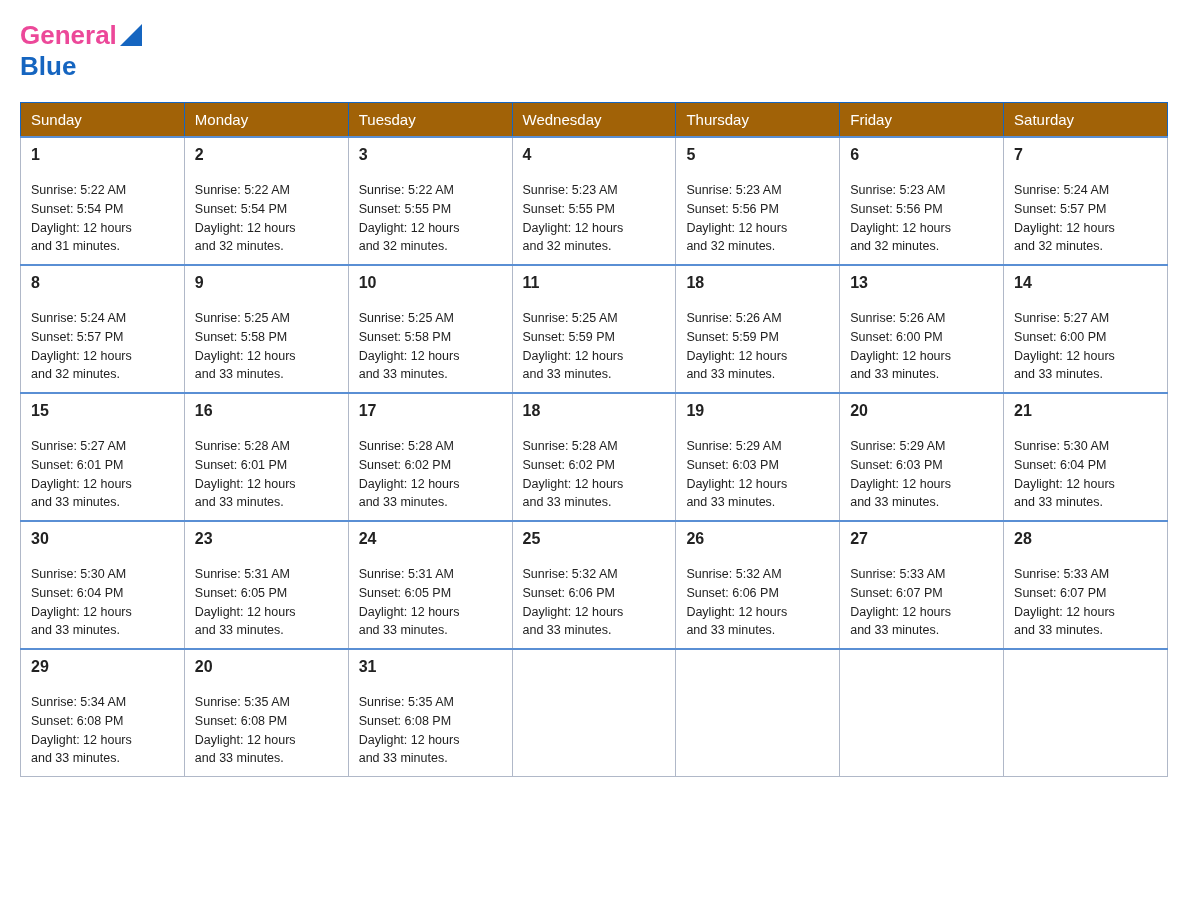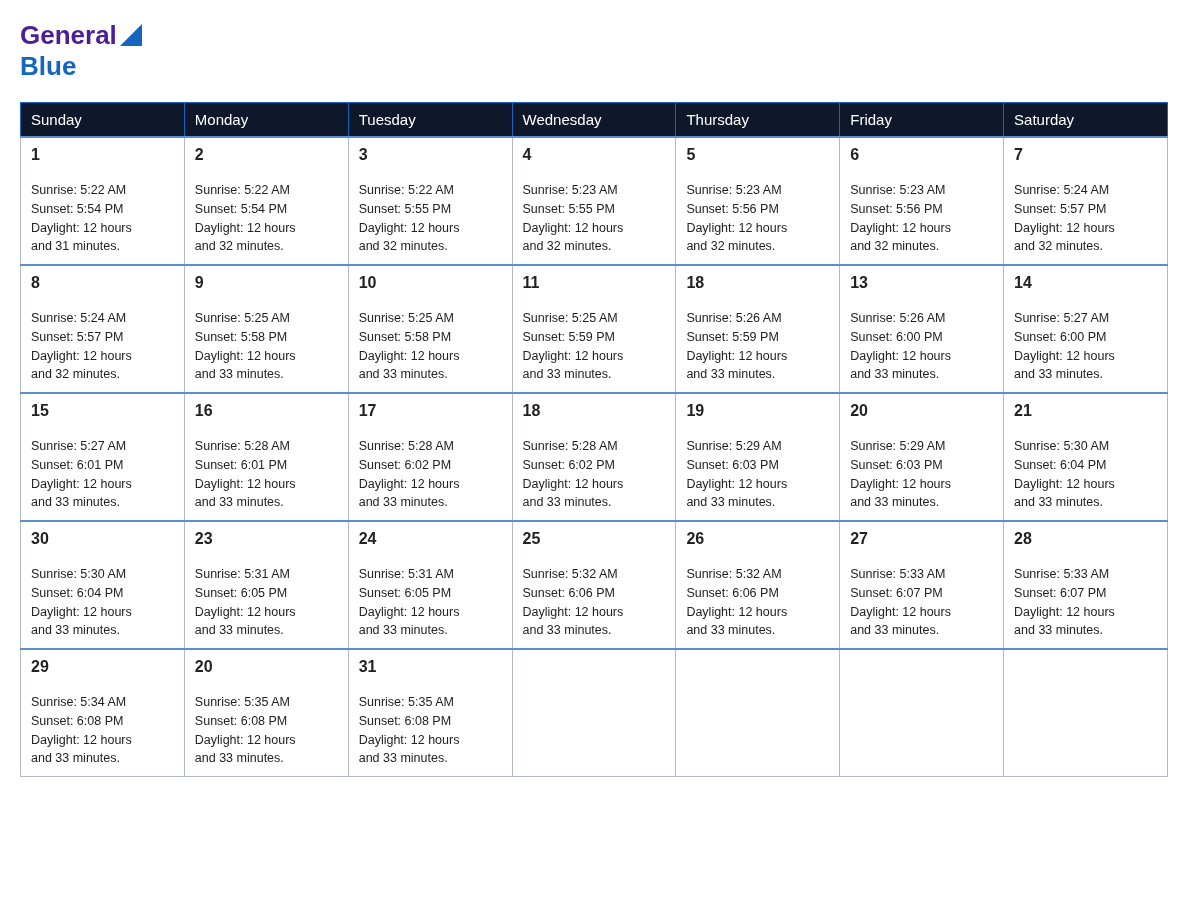--- a/index.html
+++ b/index.html
@@ -44,21 +44,21 @@
     .location {
       font-size: 20px;
       color: #444;
       margin-top: 4px;
     }
     .calendar {
       width: 100%;
       border-collapse: collapse;
     }
     .calendar th {
-      background-color: #0f172a;
+      background-color: #a16207;
       color: #fff;
       text-align: left;
       padding: 8px 10px;
       font-size: 15px;
       font-weight: normal;
       border: 1px solid #1565c0;
     }
     .calendar td {
       vertical-align: top;
       padding: 8px 10px;
@@ -87,21 +87,21 @@
       border-bottom: none;
     }
   </style>
 </head>
 <body>
 
 <div class="header">
   <div class="logo">
     <div class="logo-stack">
       <div class="logo-row1">
-        <span style="font-size:26px;font-weight:bold;color:#4c1d95;">General</span>
+        <span style="font-size:26px;font-weight:bold;color:#ec4899;">General</span>
         <div style="display:inline-block;margin-left:3px;margin-top:2px;">
           <svg width="22" height="22" viewBox="0 0 22 22">
             <polygon points="0,22 22,22 22,0" fill="#1565c0"></polygon>
           </svg>
         </div>
       </div>
       <div class="logo-row2">
         <span style="font-size:26px;font-weight:bold;color:#1565c0;">Blue</span>
       </div>
     </div>

